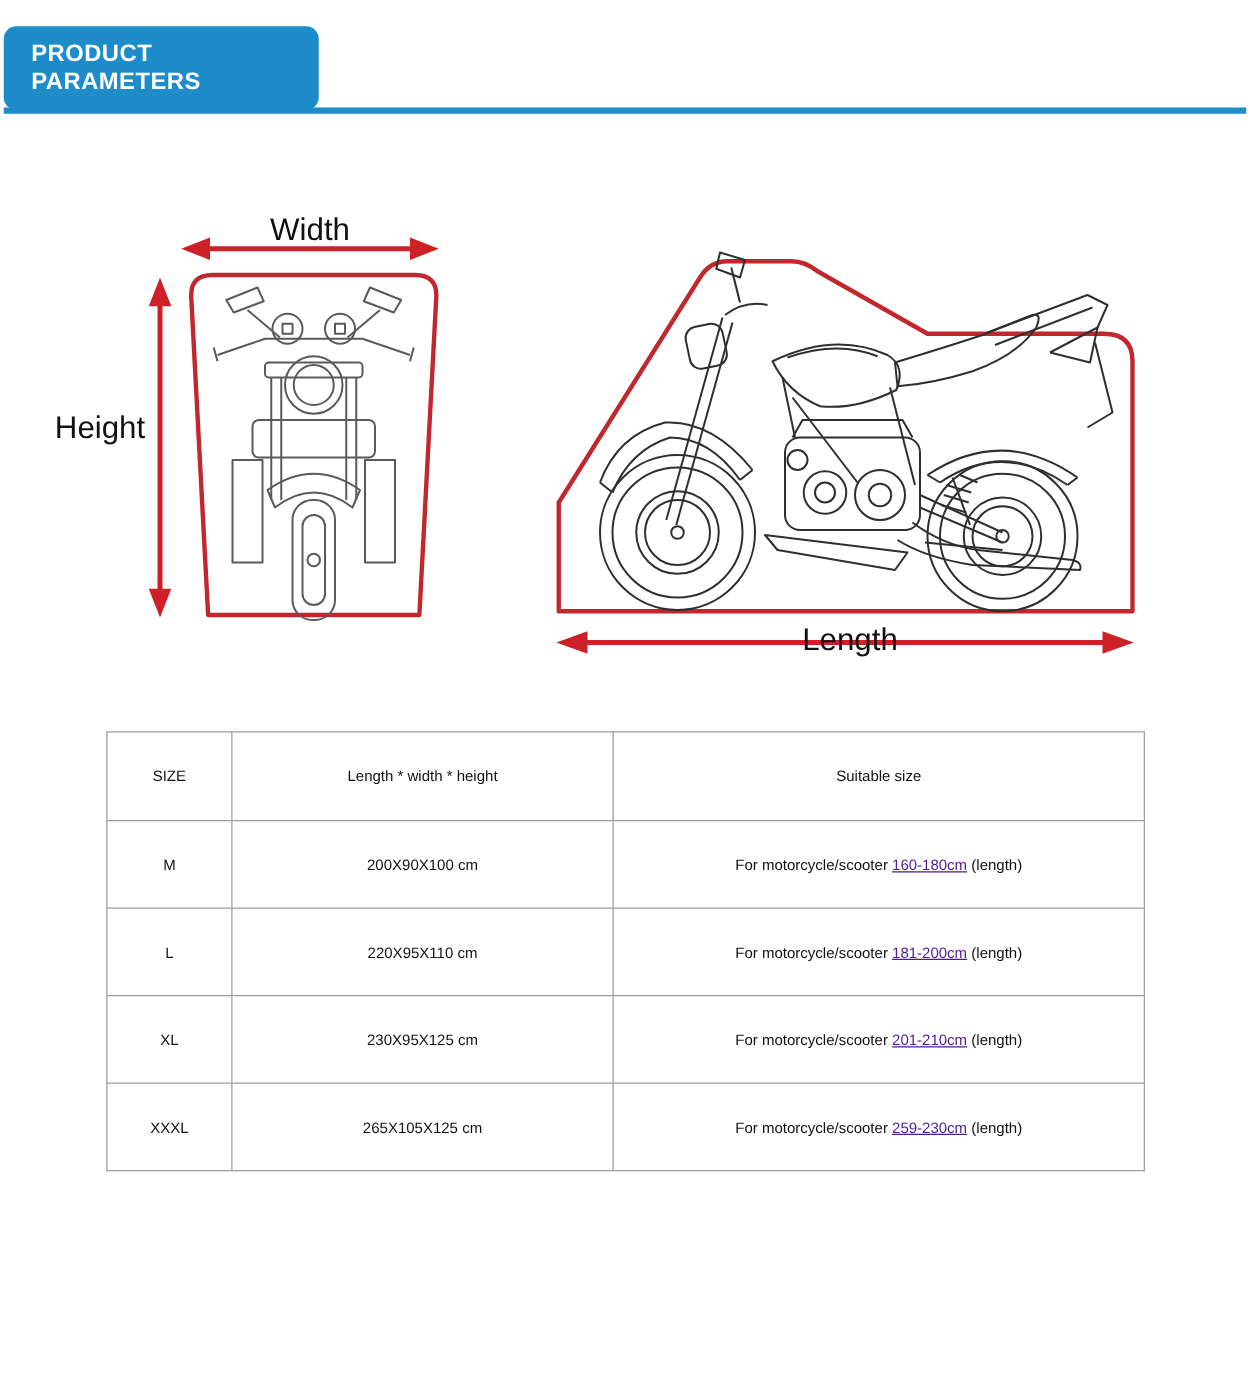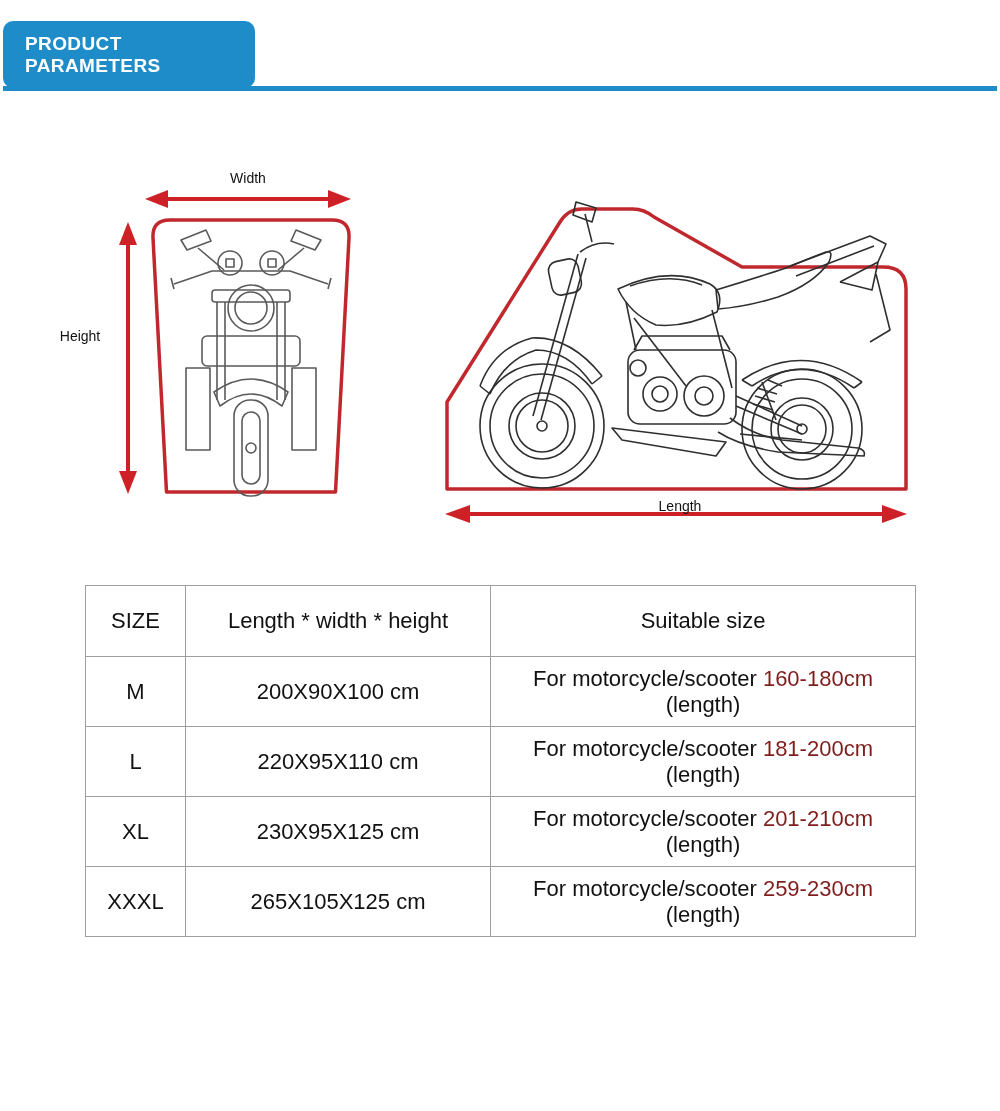--- a/index.html
+++ b/index.html
@@ -9,33 +9,33 @@
   
   .banner-underline{position:absolute;left:3px;top:86px;width:994px;height:5px;background:#1e8cc8;}
   .banner{position:absolute;left:3px;top:21px;width:252px;height:67px;background:#1e8cc8;
           border-radius:10px;display:flex;align-items:center;padding-left:22px;box-sizing:border-box;}
   .banner span{color:#ffffff;font-size:19px;font-weight:bold;letter-spacing:.4px;}
 
   
   .diagram{position:absolute;}
   .diagram.front{left:40px;top:160px;width:330px;height:360px;}
   .diagram.side{left:430px;top:190px;width:500px;height:360px;}
-  .dim-label{position:absolute;font-size:14px;color:#111;text-align:center;}
+  .dim-label{position:absolute;font-size:25px;color:#111;text-align:center;}
   .width-label{left:203px;top:170px;width:90px;}
   .height-label{left:42px;top:328px;width:76px;}
   .length-label{left:628px;top:498px;width:104px;}
 
   
   table.size-table{position:absolute;left:85px;top:585px;width:830px;border-collapse:collapse;
-                   table-layout:fixed;font-size:22px;color:#111;}
+                   table-layout:fixed;font-size:12px;color:#111;}
   table.size-table col.c1{width:100px;} table.size-table col.c2{width:305px;} table.size-table col.c3{width:425px;}
   table.size-table th, table.size-table td{border:1px solid #9e9e9e;height:69px;text-align:center;
                    vertical-align:middle;font-weight:400;padding:0 4px;background:#fff;}
   table.size-table thead th{height:70px;}
-  .red{color:#7f1d1d;}
+  .red{color:#4c1d95;text-decoration:underline;}
 </style>
 </head>
 <body>
 
 <div class="page">
 
   <div class="banner-underline"></div>
   <div class="banner">
     <span>PRODUCT PARAMETERS</span>
   </div>

